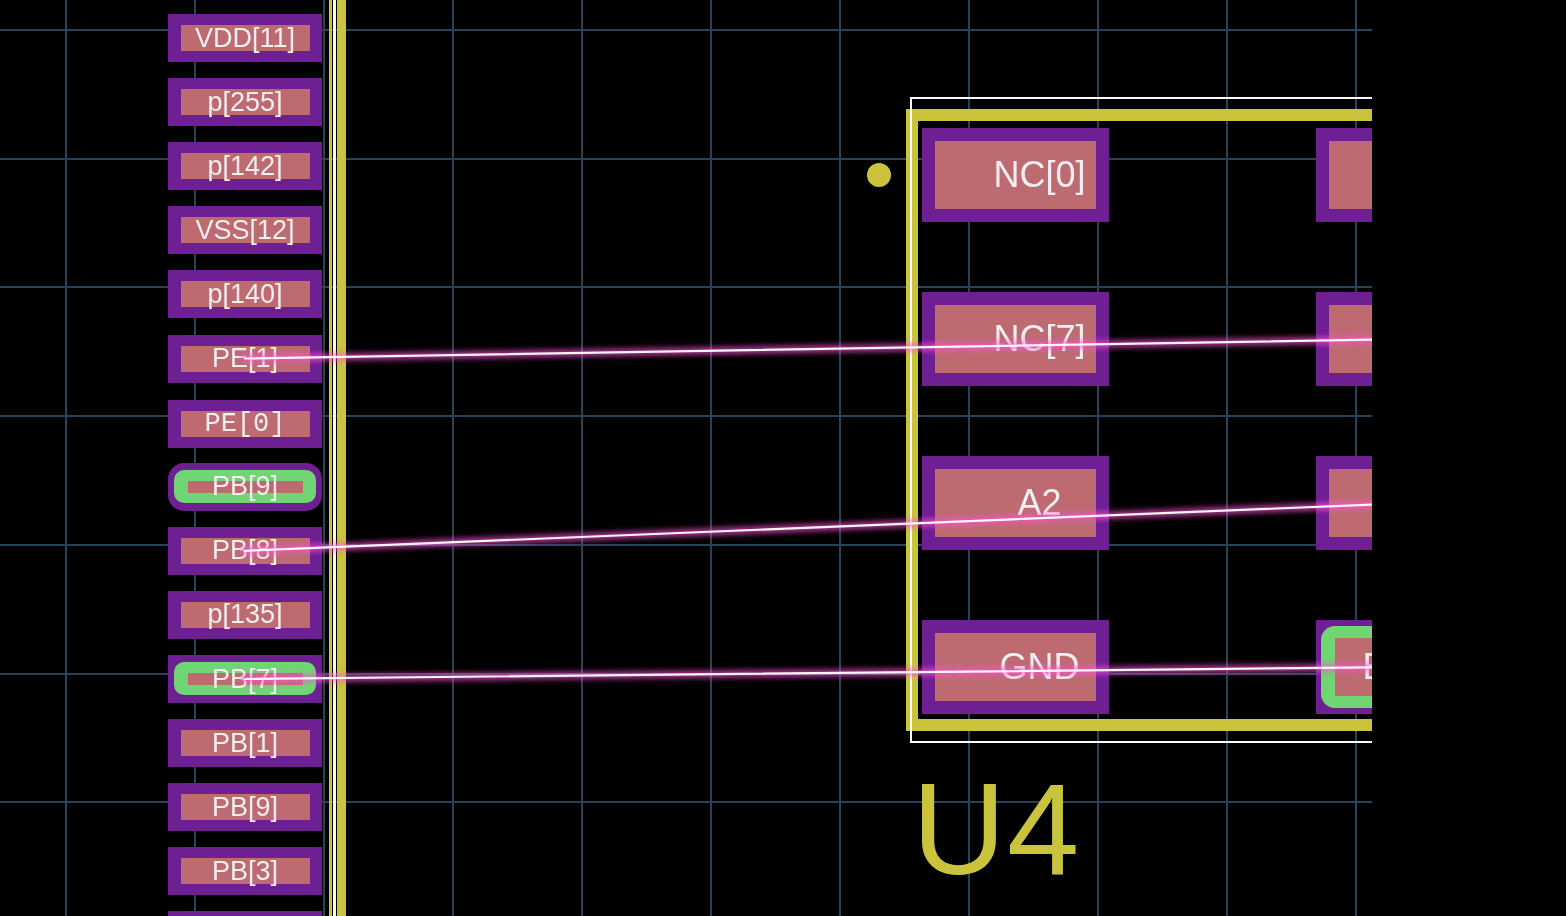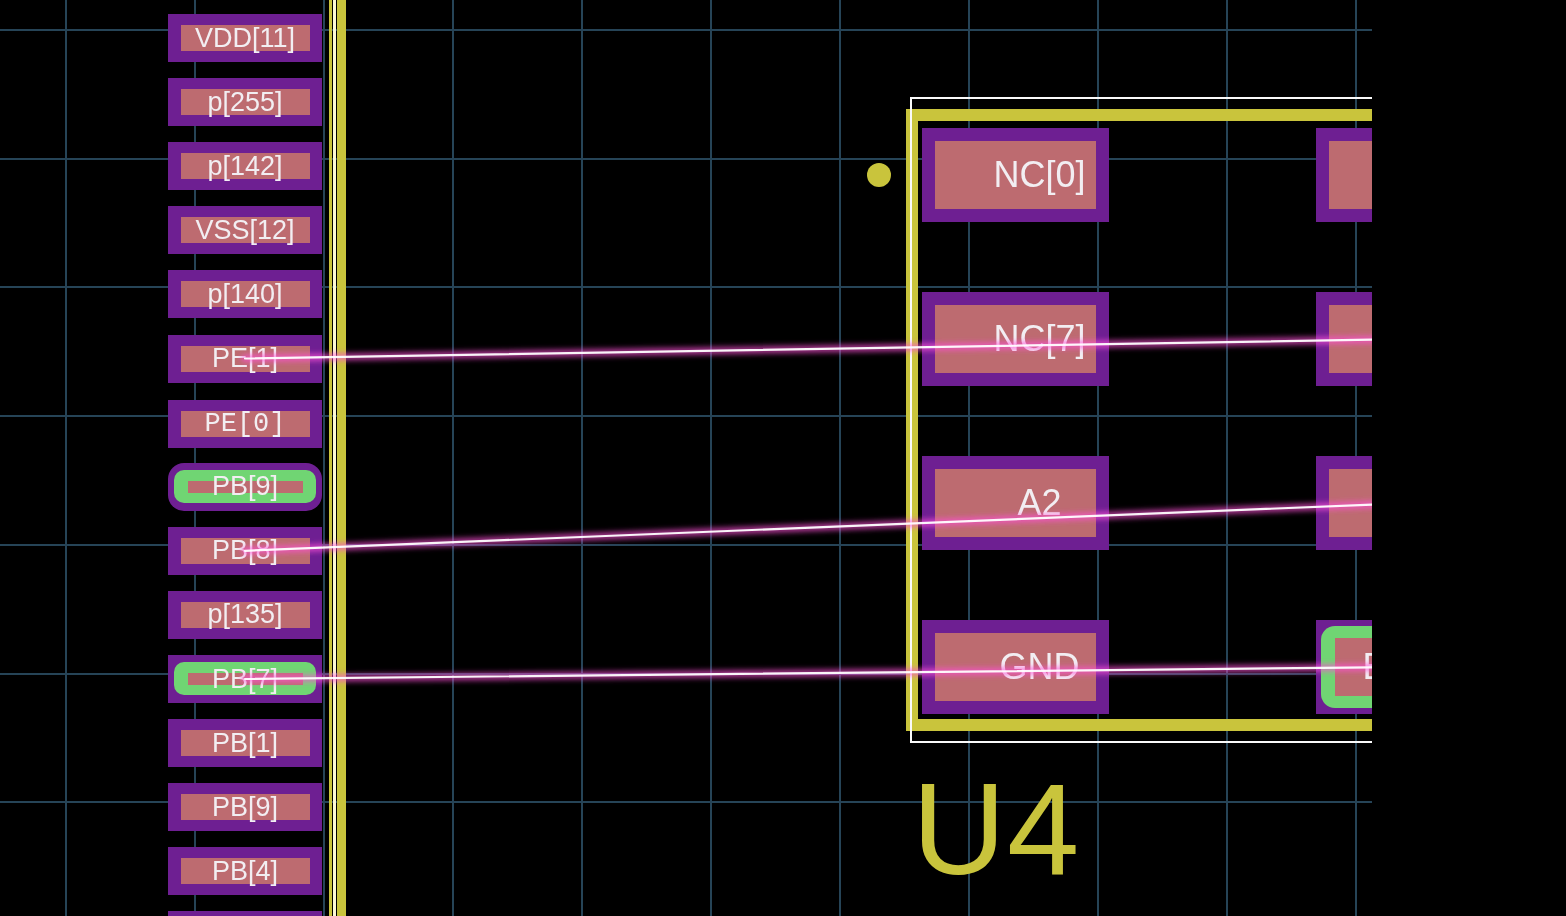--- a/index.html
+++ b/index.html
@@ -145,21 +145,21 @@
       <span class="plabel">PB[1]</span>
     </div>
       <div class="pad lpad" style="left: 168px; top: 783.2px;">
 
       <div class="rose"></div>
       <span class="plabel">PB[9]</span>
     </div>
       <div class="pad lpad" style="left: 168px; top: 847.3px;">
 
       <div class="rose"></div>
-      <span class="plabel">PB[4]</span>
+      <span class="plabel">PB[3]</span>
     </div>
       <div class="pad lpad" style="left: 168px; top: 911.4px;">
 
       <span class="plabel"></span>
     </div>
     </div>
 
   <div id="chip">
     <div id="pkg-outline"></div>
     <div id="courtyard"></div>

